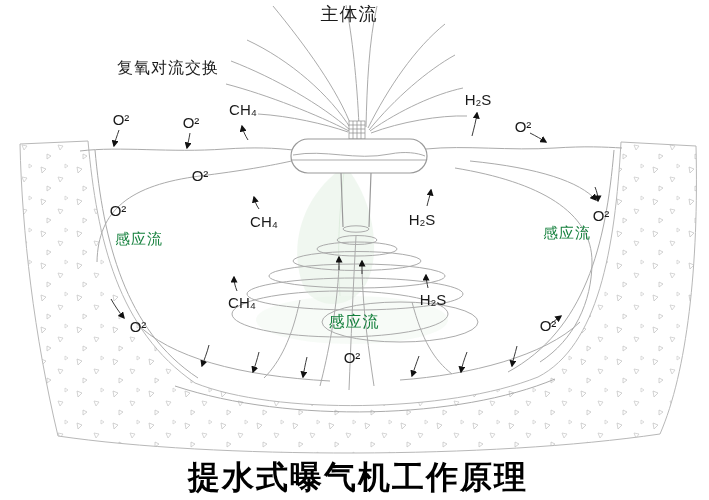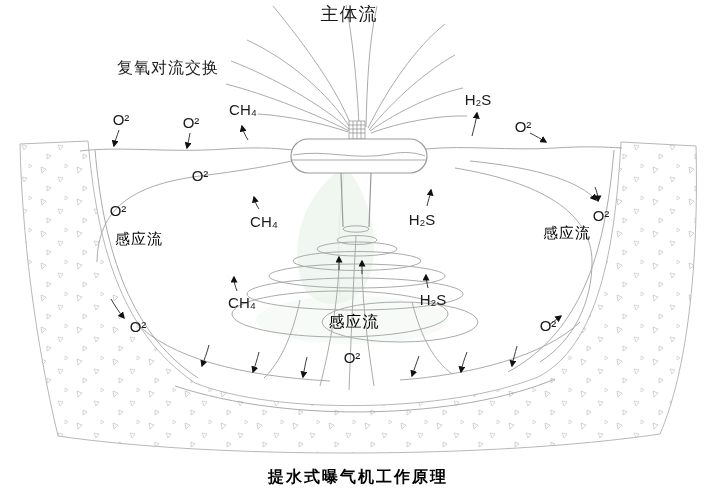--- a/index.html
+++ b/index.html
@@ -8,22 +8,22 @@
     font-family:"Liberation Sans",sans-serif;
   }
   #stage svg{position:absolute;left:0;top:0;}
   .lbl{
     position:absolute;transform:translate(-50%,-50%);
     color:#1a1a1a;white-space:nowrap;line-height:1;
     font-family:"Liberation Sans",sans-serif;
   }
   .hdr{font-weight:400;letter-spacing:1px;}
   .chem{font-size:15px;}
-  .flow{font-size:15px;color:#000000;letter-spacing:1px;}
-  .caption{font-size:16px;font-weight:700;letter-spacing:2px;color:#000;}
+  .flow{font-size:15px;color:#15803d;letter-spacing:1px;}
+  .caption{font-size:32px;font-weight:700;letter-spacing:2px;color:#000;}
   .dline{fill:none;stroke:#ababab;stroke-width:1;}
   .dev{fill:#fff;stroke:#999;stroke-width:1.2;}
   .arr{fill:none;stroke:#3a3a3a;stroke-width:1;}
   .grid{stroke:#8a8a8a;stroke-width:0.7;fill:#fff;}
 </style>
 </head>
 <body>
 
 <div id="stage">
 

